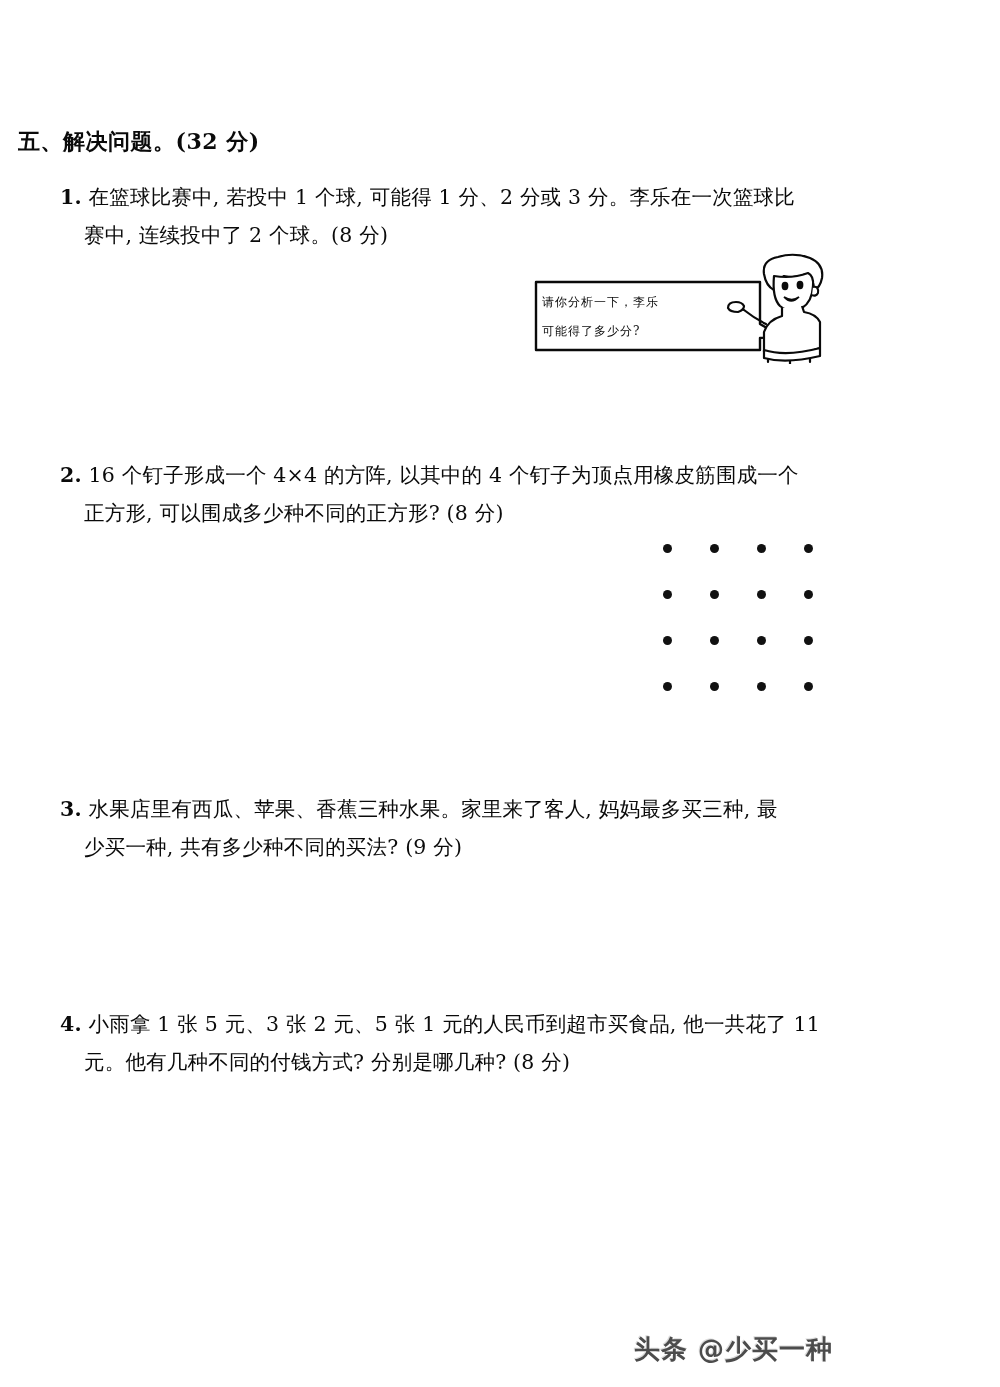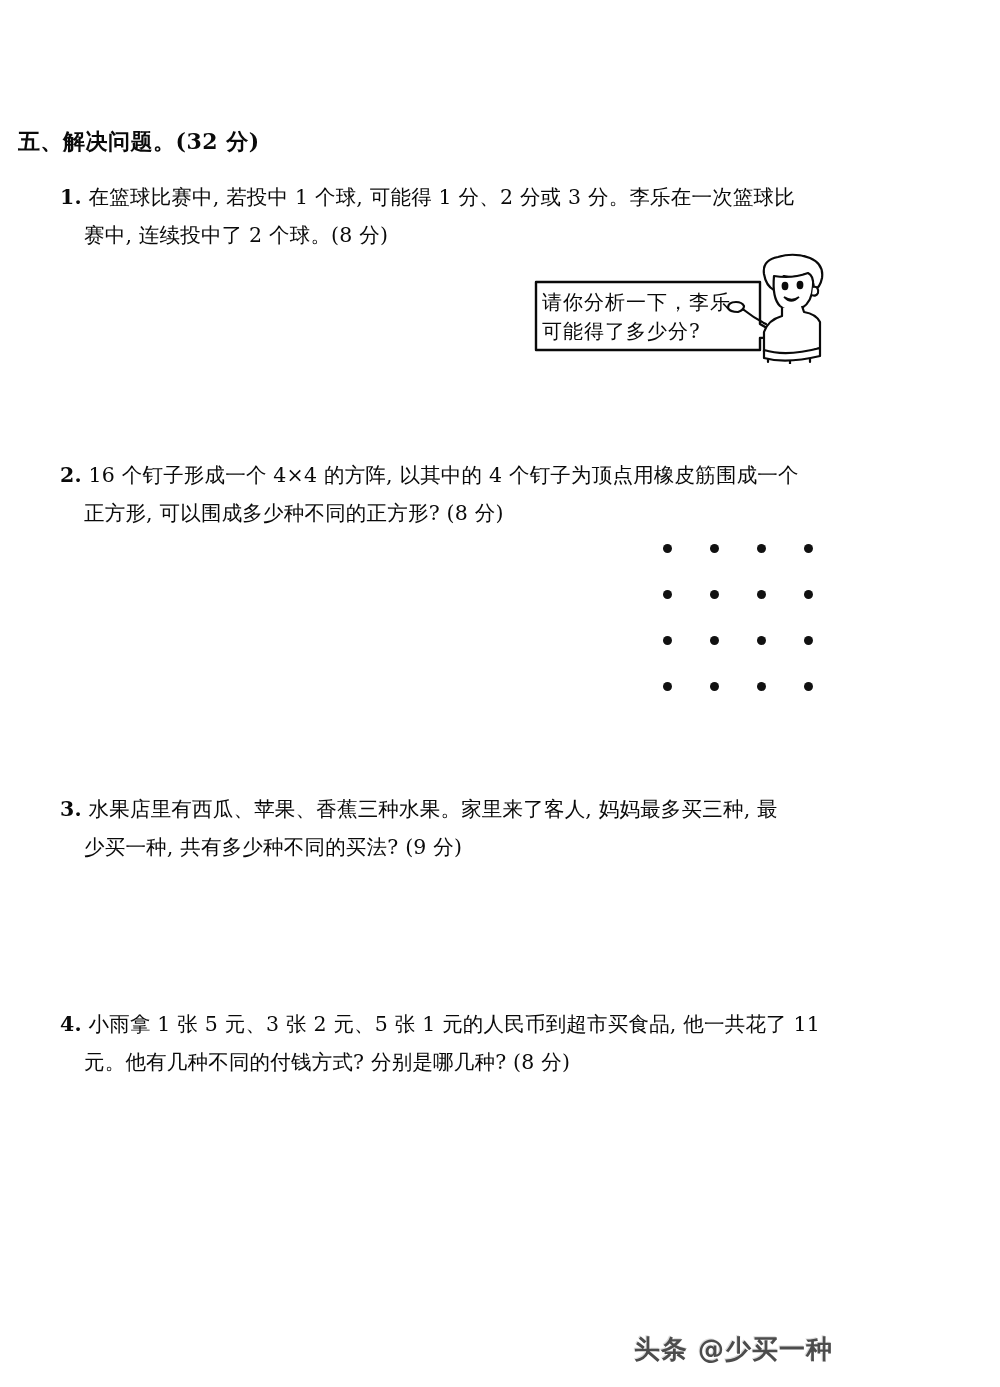--- a/index.html
+++ b/index.html
@@ -69,21 +69,21 @@
   .bubble-svg {
     position: absolute;
     left: 0;
     top: 0;
   }
   .bubble-text {
     position: absolute;
     left: 14px;
     top: 36px;
     width: 206px;
-    font-size: 20px;
+    font-size: 12px;
     line-height: 29px;
     font-family: "DejaVu Serif", "Liberation Serif", serif;
     letter-spacing: 1px;
     color: #0a0a0a;
   }
 
   
   .dot-grid {
     position: absolute;
     left: 660px;

